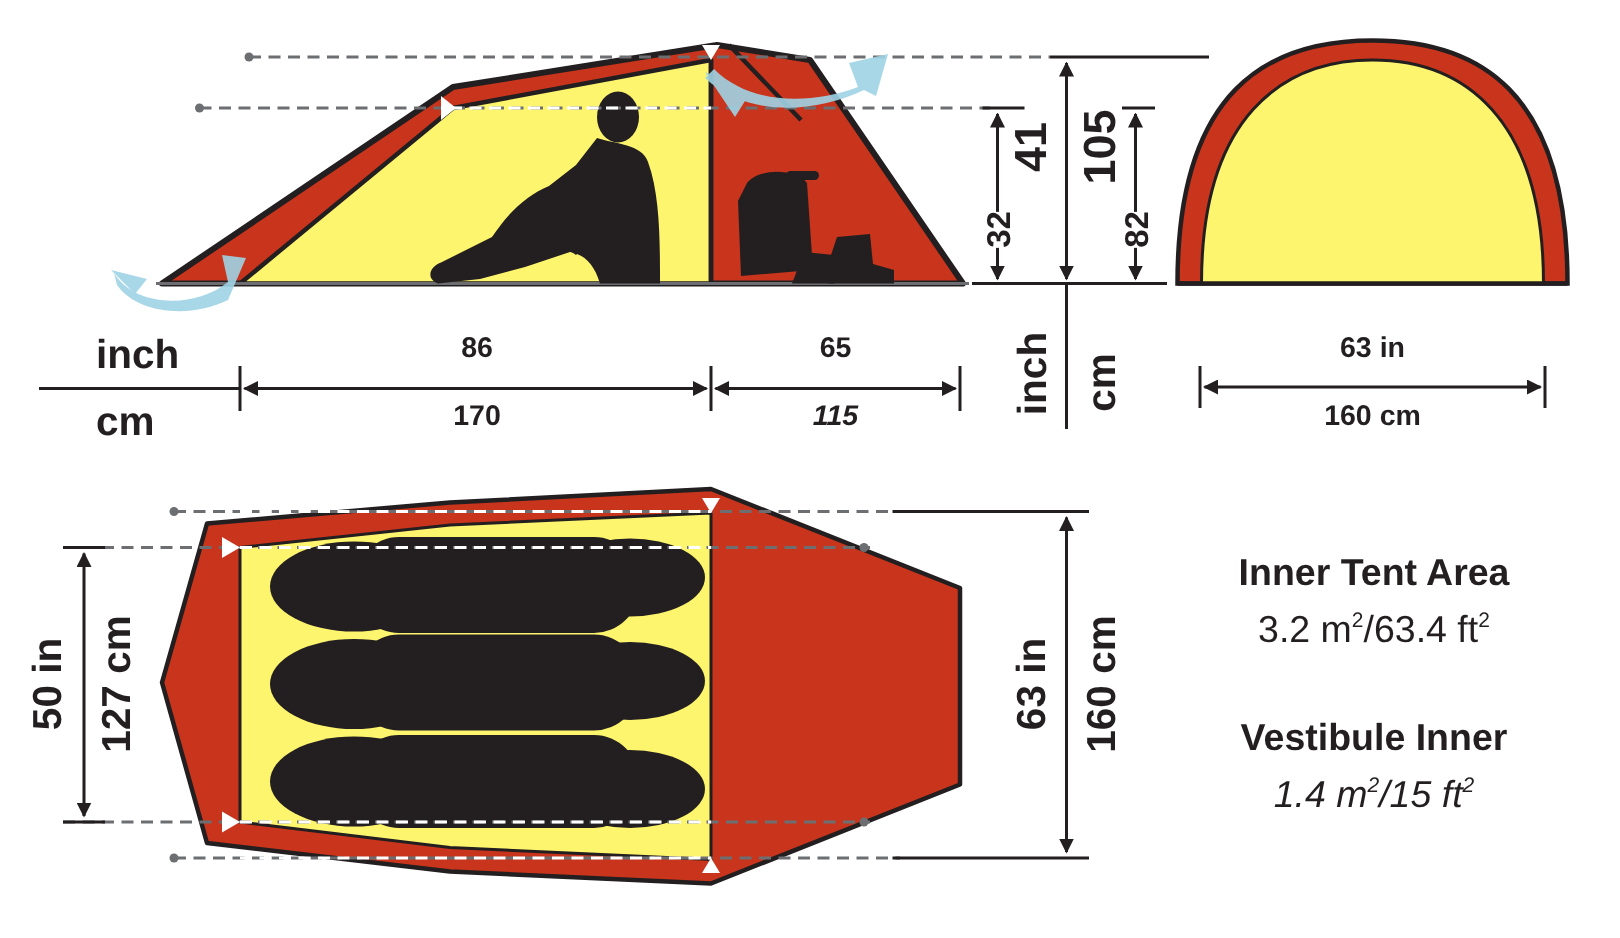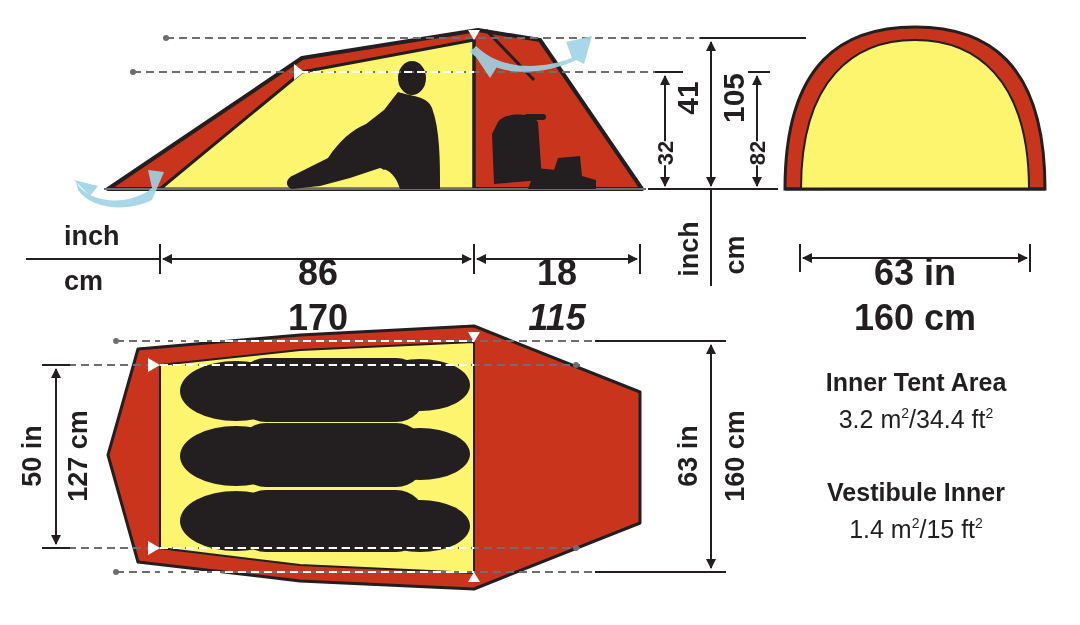--- a/index.html
+++ b/index.html
@@ -1,20 +1,20 @@
 <!DOCTYPE html>
 <html><head>
 <meta charset="utf-8">
 <style>
   html, body { margin: 0; padding: 0; background: #ffffff; }
   body { width: 1080px; height: 625px; position: relative; overflow: hidden;
          font-family: "Liberation Sans", "DejaVu Sans", sans-serif; color: #231f20; }
   svg { position: absolute; left: 0; top: 0; }
   .lbl { position: absolute; font-weight: bold; color: #231f20; white-space: nowrap; line-height: 1; }
-  .dim { font-size: 36px; transform: translateX(-50%); margin-top: 32px; }
+  .dim { font-size: 19px; transform: translateX(-50%); }
   .unit { font-size: 27px; }
   .vert { transform-origin: center center; transform: translate(-50%,-50%) rotate(-90deg); }
   .area-title { position: absolute; font-size: 25px; font-weight: bold; text-align: center; width: 260px; line-height: 1; }
   .area-value { position: absolute; font-size: 25px; font-weight: normal; text-align: center; width: 260px; line-height: 1; }
   sup { font-size: 14px; vertical-align: 10px; }
 </style>
 </head>
 <body>
 
 <svg width="1080" height="625" viewBox="0 0 1080 625">
@@ -142,35 +142,35 @@
     <line x1="595" y1="341" x2="726" y2="341" stroke="#231f20" stroke-width="2"></line>
     <line x1="595" y1="572" x2="726" y2="572" stroke="#231f20" stroke-width="2"></line>
     <line x1="711" y1="345" x2="711" y2="568" stroke="#231f20" stroke-width="2" marker-start="url(#al)" marker-end="url(#ar)"></line>
   </g>
 </svg>
 
 <span class="lbl unit" style="left:64px; top:223px;">inch</span>
 <span class="lbl unit" style="left:64px; top:268px;">cm</span>
 <span class="lbl dim" style="left:318px; top:223px;">86</span>
 <span class="lbl dim" style="left:318px; top:268px;">170</span>
-<span class="lbl dim" style="left:557px; top:223px;">18</span>
+<span class="lbl dim" style="left:557px; top:223px;">65</span>
 <span class="lbl dim" style="left:557px; top:268px;font-style:italic;">115</span>
 
 <span class="lbl vert" style="left:689px; top:249px; font-size:27px; position:absolute;">inch</span>
 <span class="lbl vert" style="left:735px; top:255px; font-size:27px; position:absolute;">cm</span>
 
 <span class="lbl vert" style="left:666px; top:153px; font-size:22px; background:#fff; padding:2px 0;">32</span>
 <span class="lbl vert" style="left:688px; top:98px; font-size:30px;">41</span>
 <span class="lbl vert" style="left:734px; top:98px; font-size:30px;">105</span>
 <span class="lbl vert" style="left:758px; top:153px; font-size:22px; background:#fff; padding:2px 0;">82</span>
 
 <span class="lbl dim" style="left:915px; top:223px;">63 in</span>
 <span class="lbl dim" style="left:915px; top:268px;">160 cm</span>
 
 <span class="lbl vert" style="left:32px; top:456px; font-size:27px;">50 in</span>
 <span class="lbl vert" style="left:78px; top:456px; font-size:27px;">127 cm</span>
 <span class="lbl vert" style="left:688px; top:456px; font-size:27px;">63 in</span>
 <span class="lbl vert" style="left:735px; top:456px; font-size:27px;">160 cm</span>
 
 <div class="area-title" style="left:786px; top:370px;">Inner Tent Area</div>
-<div class="area-value" style="left:786px; top:406px;"><span>3.2 m</span><sup>2</sup><span>/34.4 ft</span><sup>2</sup></div>
+<div class="area-value" style="left:786px; top:406px;"><span>3.2 m</span><sup>2</sup><span>/63.4 ft</span><sup>2</sup></div>
 <div class="area-title" style="left:786px; top:480px;">Vestibule Inner</div>
-<div class="area-value" style="left:786px; top:516px;"><span>1.4 m</span><sup>2</sup><span>/15 ft</span><sup>2</sup></div>
+<div class="area-value" style="left:786px; top:516px;font-style:italic;"><span>1.4 m</span><sup>2</sup><span>/15 ft</span><sup>2</sup></div>
 
 </body></html>

